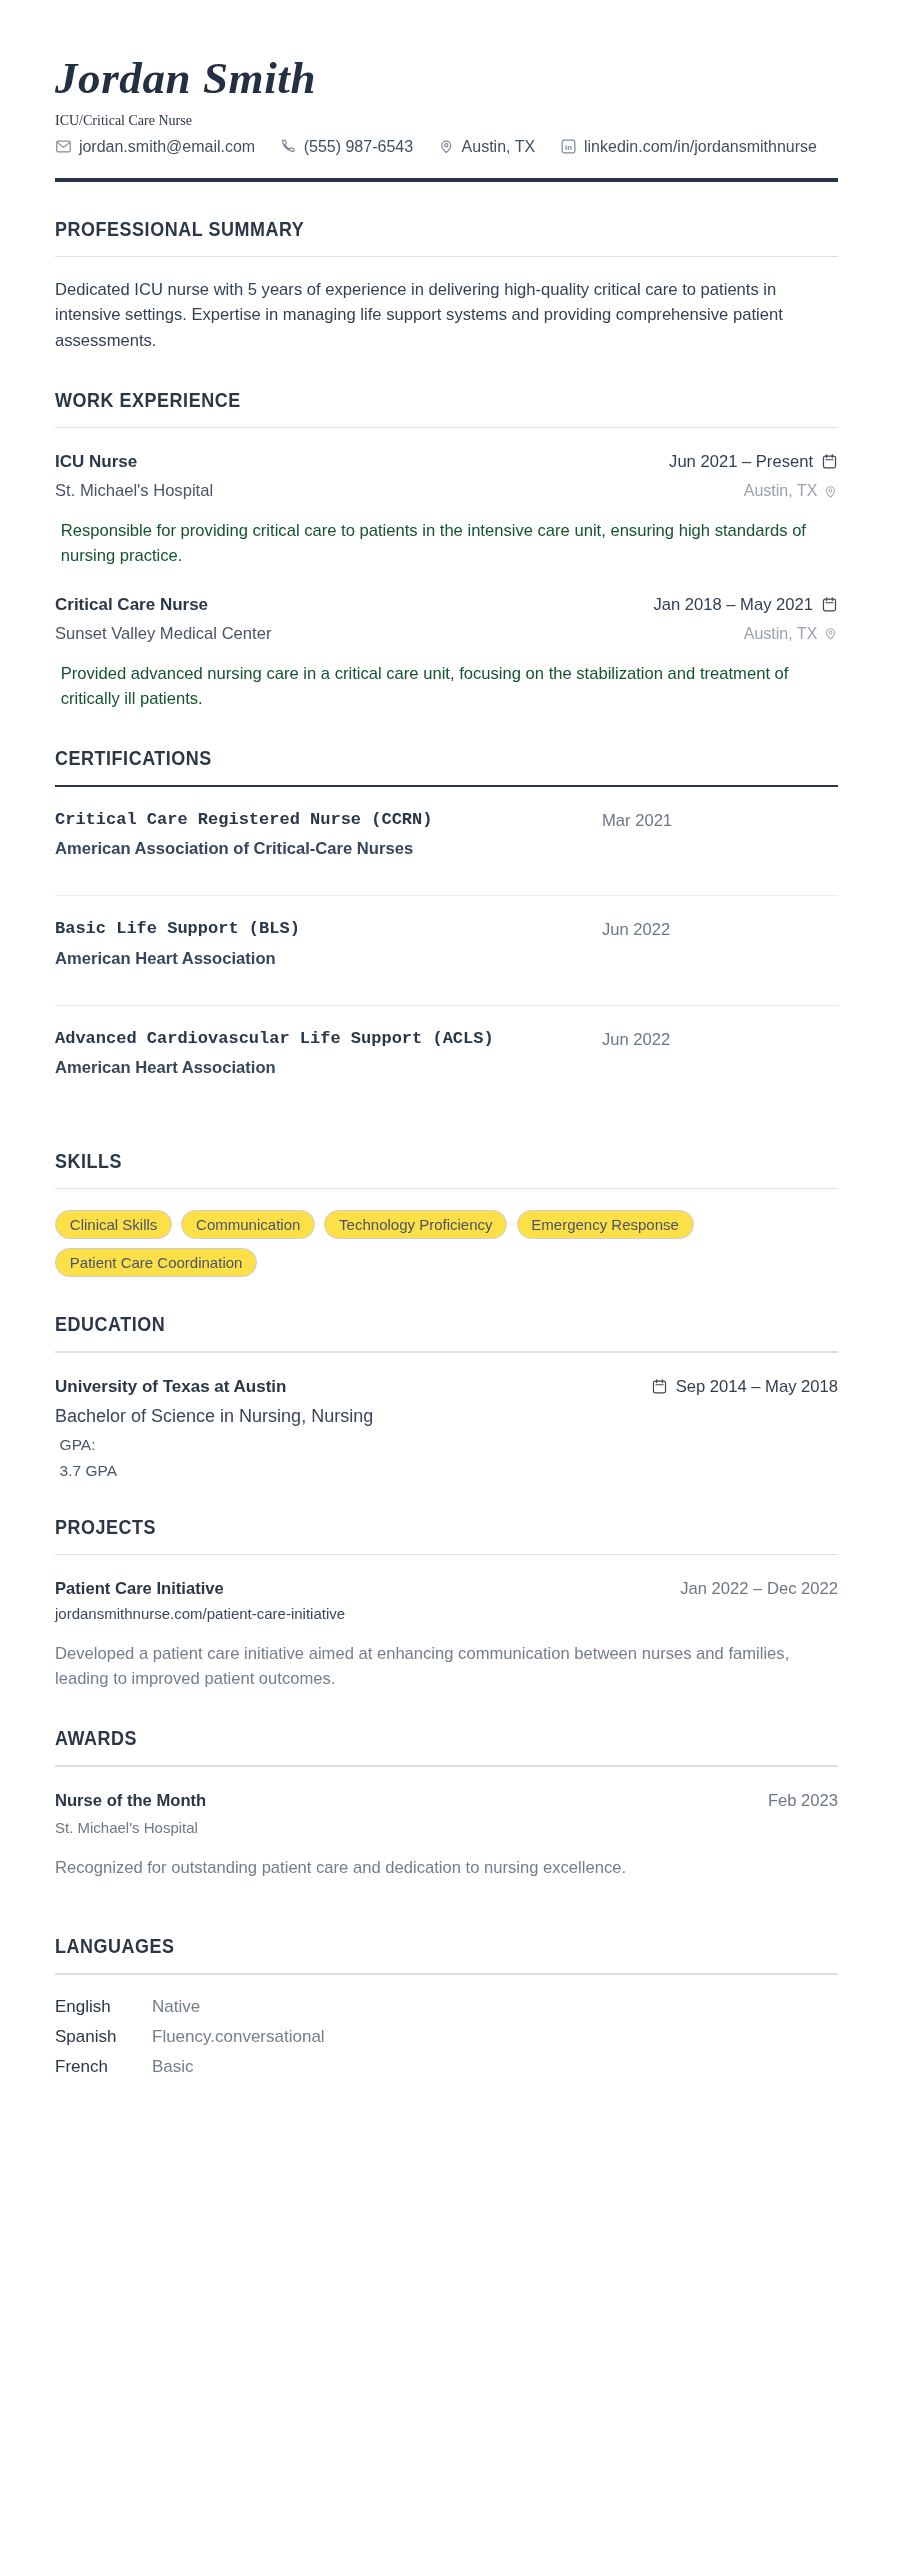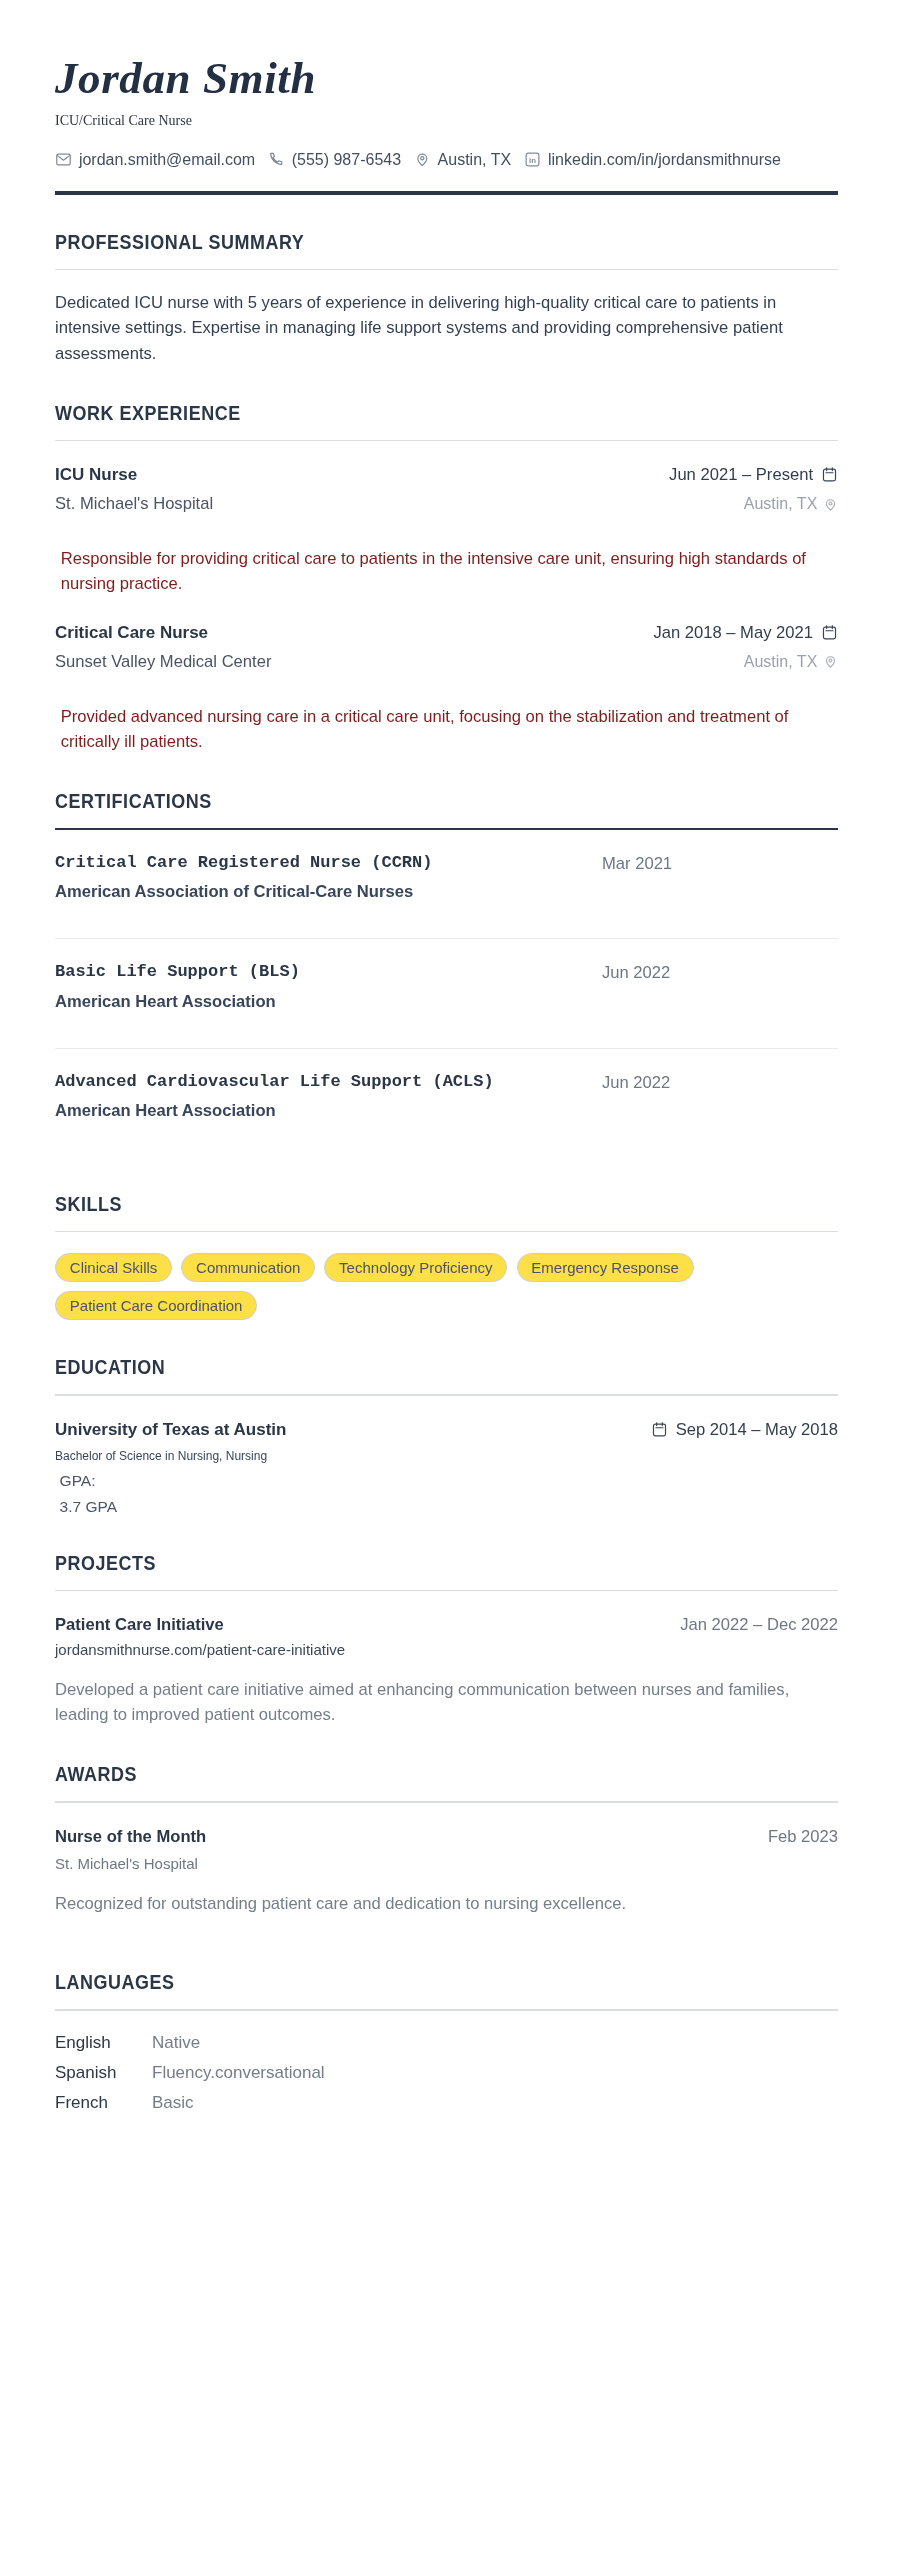--- a/index.html
+++ b/index.html
@@ -19,22 +19,22 @@
     font-style: italic; font-weight: 600;
     font-size: 45px; line-height: 1.05;
     color: #232f42; letter-spacing: 0.6px;
   }
   .job-title {
     font-family: "Liberation Serif", serif;
     font-size: 14px; color: #2c3646;
     margin-top: 10.3px;
   }
   .contact-row {
-    display: flex; align-items: center; gap: 13px;
-    margin-top: 22px; font-size: 16px; color: #434e5f;
+    display: flex; align-items: center; gap: 25px;
+    margin-top: 9px; font-size: 16px; color: #434e5f;
   }
   .contact-item { display: flex; align-items: center; gap: 6.9px; }
   .contact-item svg { color: #818a98; }
   .top-rule { height: 4px; background: #2b3547; margin-top: 22px; }
 
   
   .section { margin-top: 36px; }
   .section h2 {
     font-size: 19.5px; font-weight: 700; color: #2b3747;
     letter-spacing: 0.6px;
@@ -51,21 +51,21 @@
   .item { margin-top: 24px; }
   .item + .item { margin-top: 26px; }
   .item-head { display: flex; justify-content: space-between; align-items: flex-end; }
   .item-title { font-size: 17px; font-weight: 700; color: #2b3747; }
   .date { font-size: 16.6px; color: #323e50; display: flex; align-items: center; gap: 8px; white-space: nowrap; }
   .date svg { color: #3a4555; flex: 0 0 auto; }
   .item-sub { display: flex; justify-content: space-between; align-items: baseline; margin-top: 9.2px; }
   .company { font-size: 16.6px; color: #4a5466; }
   .location { font-size: 16px; color: #9aa2ad; display: flex; align-items: center; gap: 5.7px; }
   .location svg { color: #a6adb7; }
-  .item-desc { margin-top: 32px; padding-left: 5.7px; color: #7f1d1d; }
+  .item-desc { margin-top: 17px; padding-left: 5.7px; color: #14532d; }
 
   
   .cert-item {
     display: grid; grid-template-columns: 547px 1fr;
     padding: 23px 0 36px;
     border-bottom: 1.1px solid #e9ebee;
   }
   .cert-item:last-child { border-bottom: none; }
   .cert-name { font-size: 17px; font-weight: 700; color: #2b3747; font-family: Liberation Mono, monospace; }
   .cert-issuer { margin-top: 10.3px; font-size: 16.6px; color: #39455a; font-weight: 700; }
@@ -74,21 +74,21 @@
   
   .chips { display: flex; flex-wrap: wrap; gap: 9.2px; margin-top: 20.6px; }
   .chip {
     display: inline-block; padding: 5.2px 13.8px;
     background: #fde047; border: 1.1px solid #c7cfdc;
     border-radius: 573px; font-size: 15px; color: #4a5467;
     white-space: nowrap;
   }
 
   
-  .degree { margin-top: 9.2px; font-size: 12px; color: #39455a; }
+  .degree { margin-top: 9.2px; font-size: 18px; color: #39455a; }
   .gpa-line { margin-top: 9.2px; padding-left: 4.6px; font-size: 15.5px; color: #4a5566; display: flex; gap: 8px; flex-direction: column; }
 
   
   .proj-title { font-size: 16.6px; font-weight: 700; color: #2b3747; }
   .date-gray { font-size: 16.6px; color: #6e7784; white-space: nowrap; }
   .proj-url { margin-top: 5.7px; font-size: 15px; color: #3d4759; }
   .muted-desc { margin-top: 20px; font-size: 16.6px; line-height: 1.5; color: #747d8a; }
   .award-issuer { margin-top: 8px; font-size: 15px; color: #6e7784; }
 
   

